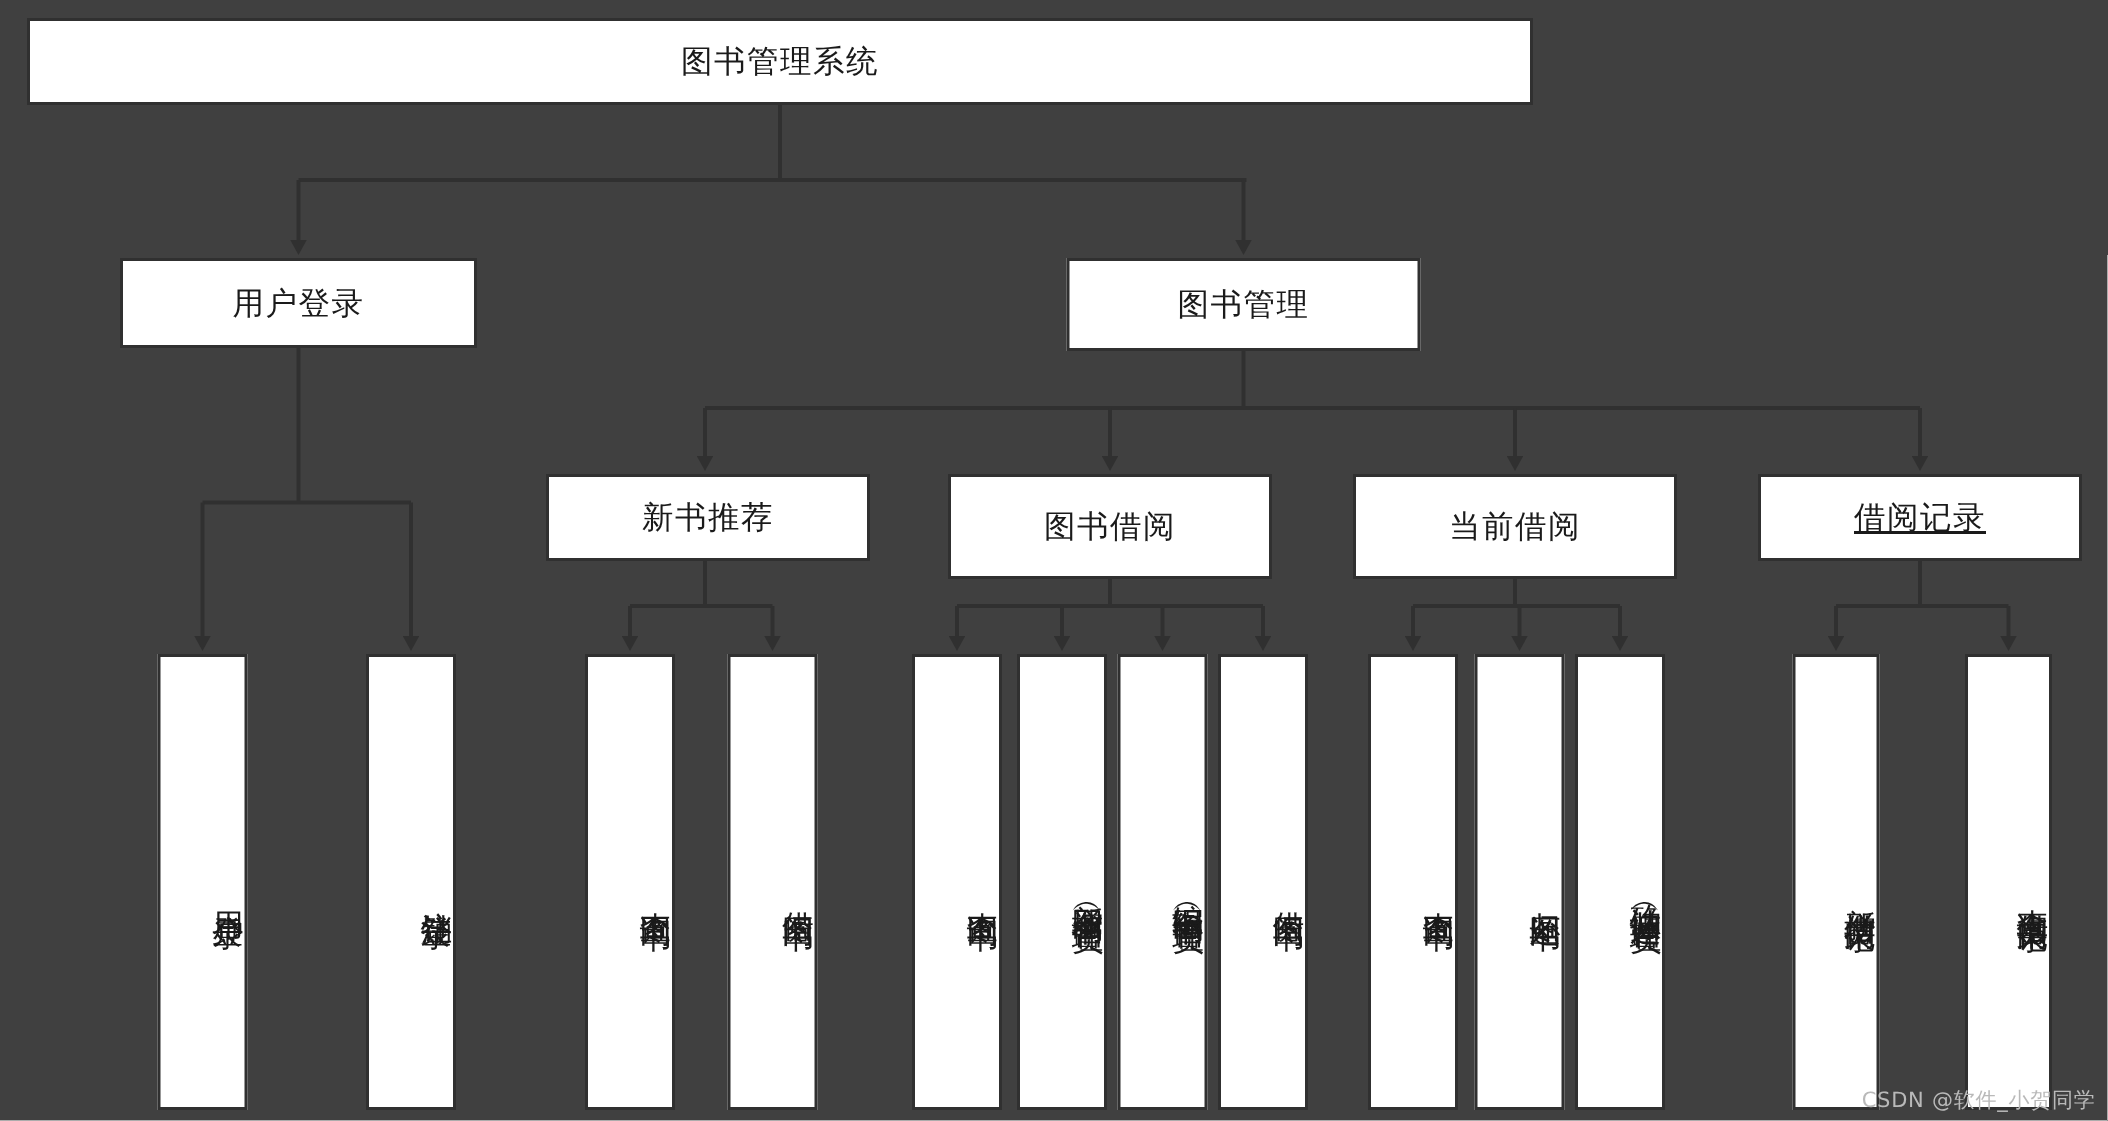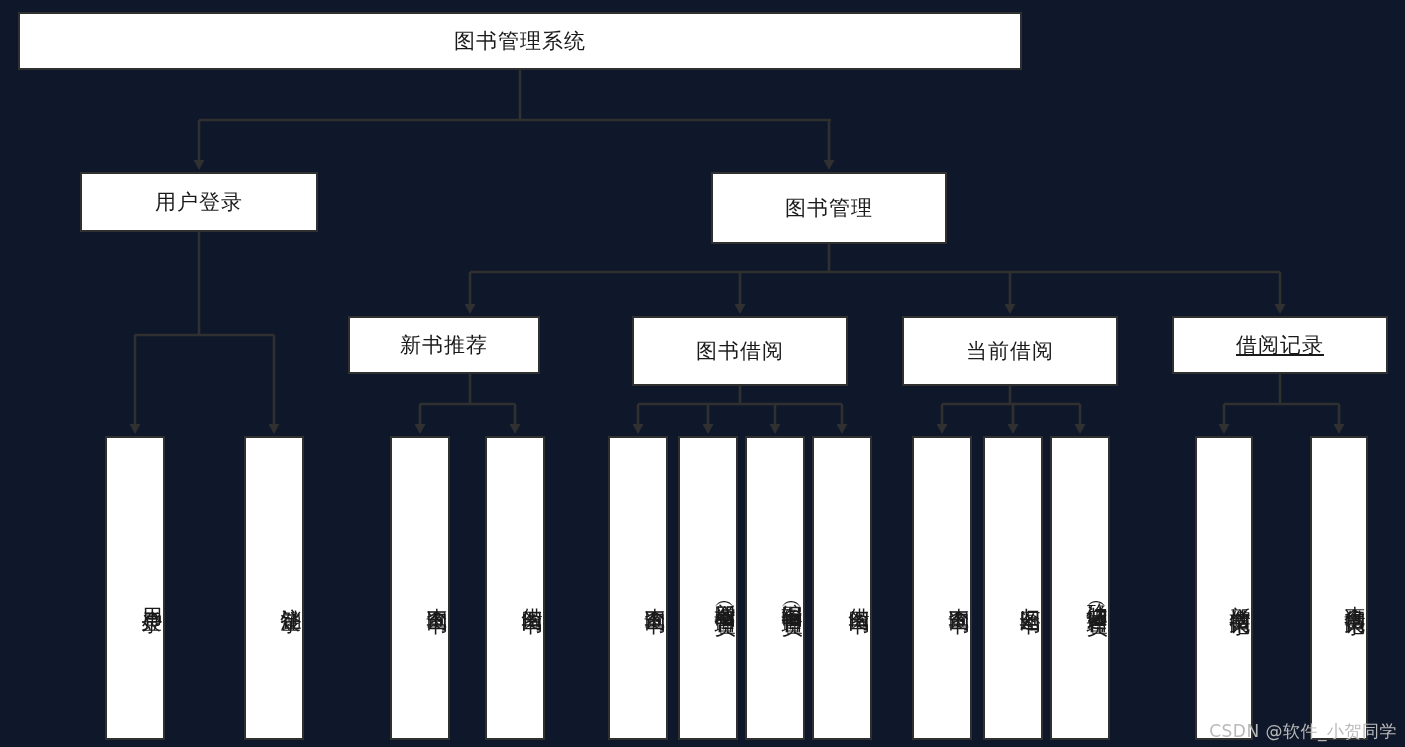--- a/index.html
+++ b/index.html
@@ -8,21 +8,21 @@
     padding: 0;
     background: #ffffff;
   }
   body {
     font-family: "DejaVu Sans", "Liberation Sans", sans-serif;
   }
   #canvas {
     position: relative;
     width: 1405px;
     height: 747px;
-    background: #0f172a;
+    background: #404040;
     overflow: hidden;
   }
   #diagram-svg {
     position: absolute;
     left: 0;
     top: 0;
     width: 1405px;
     height: 747px;
   }
   .node {
@@ -53,21 +53,21 @@
     text-orientation: upright;
     line-height: 1.05;
   }
   .root-node {
     font-size: 22px;
   }
   #watermark {
     position: absolute;
     right: 8px;
     bottom: 4px;
-    font-size: 17px;
+    font-size: 14px;
     color: #b9b9b9;
     letter-spacing: 0.5px;
     white-space: nowrap;
     pointer-events: none;
   }
 </style>
 </head>
 <body>
 
 <div id="canvas">
@@ -125,25 +125,25 @@
     </g>
   </svg>
 
   <div class="node horiz root-node" style="left:18px; top:12px; width:1004px; height:58px;">
     <span>图书管理系统</span>
   </div>
 
   <div class="node horiz" style="left:80px; top:172px; width:238px; height:60px;">
     <span>用户登录</span>
   </div>
-  <div class="node horiz" style="left:711px; top:172px; width:236px; height:72px;">
+  <div class="node horiz" style="left:711px; top:172px; width:236px; height:62px;">
     <span>图书管理</span>
   </div>
 
-  <div class="node horiz" style="left:348px; top:316px; width:192px; height:58px;align-items:center;">
+  <div class="node horiz" style="left:364px; top:316px; width:216px; height:58px;align-items:center;">
     <span>新书推荐</span>
   </div>
   <div class="node horiz" style="left:632px; top:316px; width:216px; height:70px;">
     <span>图书借阅</span>
   </div>
   <div class="node horiz" style="left:902px; top:316px; width:216px; height:70px;">
     <span>当前借阅</span>
   </div>
   <div class="node horiz" style="left:1172px; top:316px; width:216px; height:58px;text-decoration:underline;">
     <span>借阅记录</span>

